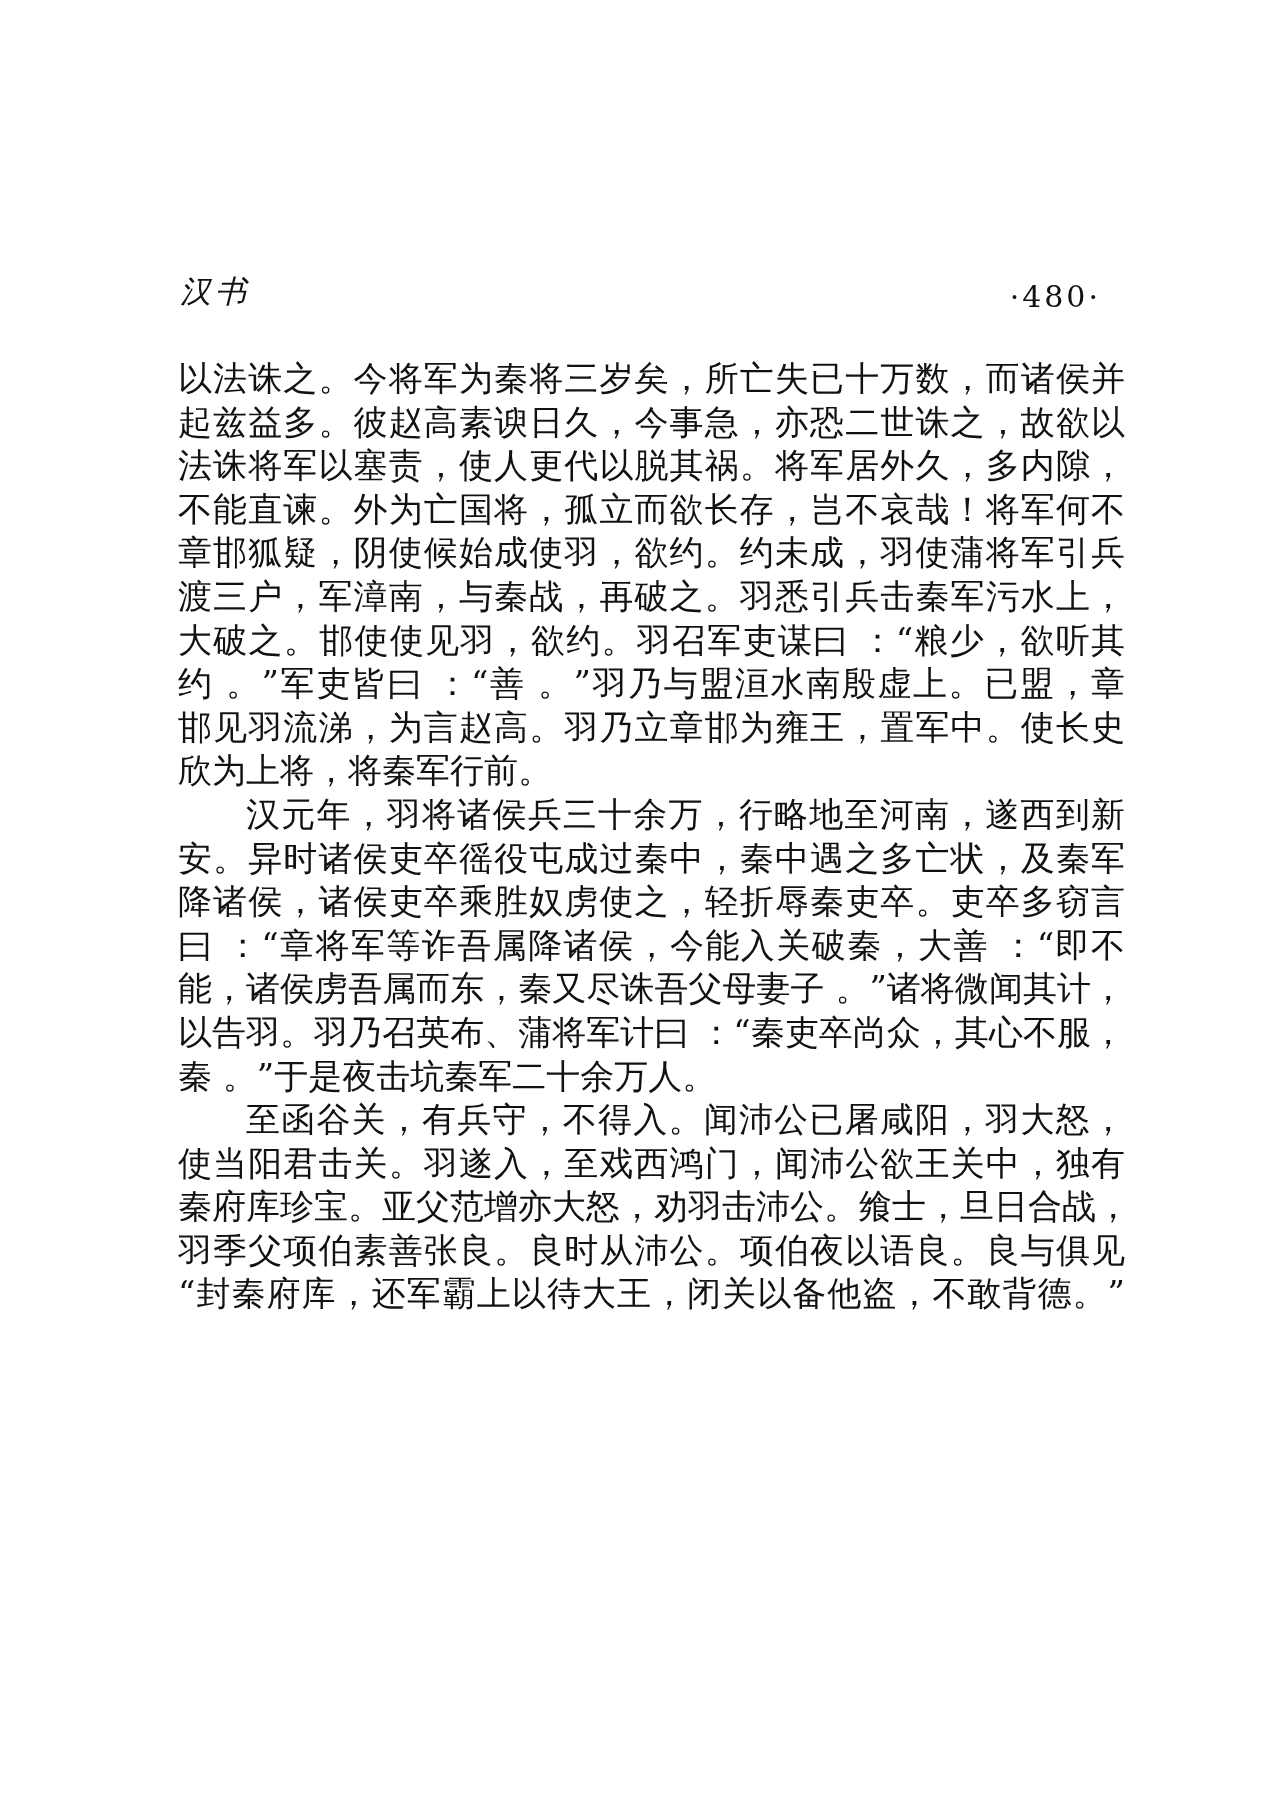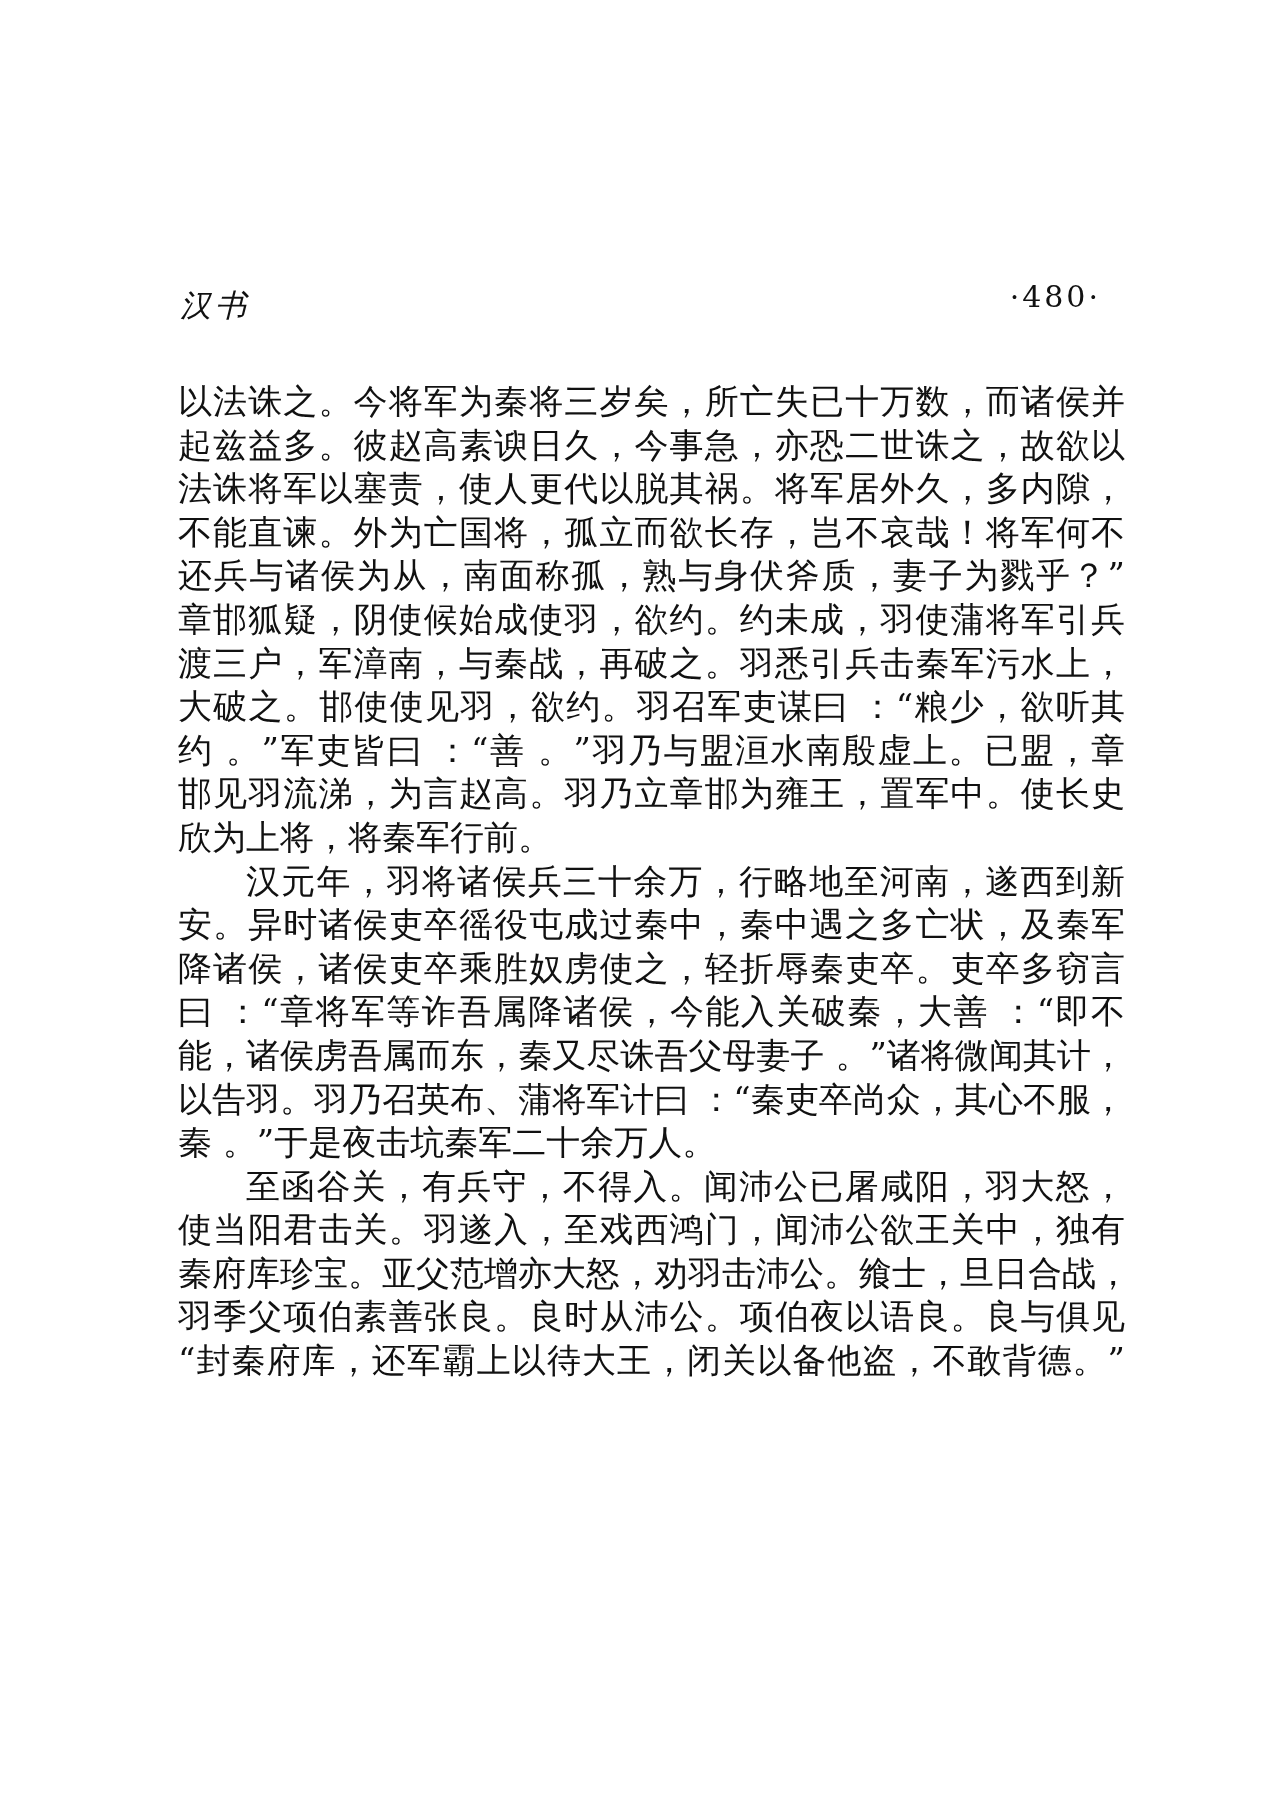--- a/index.html
+++ b/index.html
@@ -20,41 +20,40 @@
   .running-header {
     position: absolute;
     left: 178px;
     top: 270px;
     width: 947px;
     height: 42px;
   }
   .book-title {
     position: absolute;
     left: 2px;
-    top: 16px;
+    top: 2px;
     font-size: 31px;
     font-style: italic;
     letter-spacing: 4px;
     line-height: 38px;
   }
   .page-number {
     position: absolute;
     right: 24px;
     top: 2px;
     font-size: 30px;
     letter-spacing: 3px;
     line-height: 36px;
     margin-top: 7px;
   }
   .body-text {
     position: absolute;
     left: 178px;
     top: 357px;
     width: 947px;
-    margin-top: 23px;
   }
   .line {
     font-size: 34px;
     line-height: 43.6px;
     height: 43.6px;
     white-space: nowrap;
     text-align: justify;
     text-align-last: justify;
     text-justify: inter-character;
   }
@@ -74,21 +73,20 @@
   <div class="running-header">
     <span class="book-title">汉书</span>
     <span class="page-number">·480·</span>
   </div>
 
   <div class="body-text">
     <div class="line">以法诛之。今将军为秦将三岁矣，所亡失已十万数，而诸侯并</div>
     <div class="line">起兹益多。彼赵高素谀日久，今事急，亦恐二世诛之，故欲以</div>
     <div class="line">法诛将军以塞责，使人更代以脱其祸。将军居外久，多内隙，</div>
     <div class="line">不能直谏。外为亡国将，孤立而欲长存，岂不哀哉！将军何不</div>
-    <div class="line">还兵与诸侯为从，南面称孤，熟与身伏斧质，妻子为戮乎？”</div>
     <div class="line">章邯狐疑，阴使候始成使羽，欲约。约未成，羽使蒲将军引兵</div>
     <div class="line">渡三户，军漳南，与秦战，再破之。羽悉引兵击秦军污水上，</div>
     <div class="line">大破之。邯使使见羽，欲约。羽召军吏谋曰 ：“粮少，欲听其</div>
     <div class="line">约 。”军吏皆曰 ：“善 。”羽乃与盟洹水南殷虚上。已盟，章</div>
     <div class="line">邯见羽流涕，为言赵高。羽乃立章邯为雍王，置军中。使长史</div>
     <div class="line noj">欣为上将，将秦军行前。</div>
     <div class="line indent">汉元年，羽将诸侯兵三十余万，行略地至河南，遂西到新</div>
     <div class="line">安。异时诸侯吏卒徭役屯成过秦中，秦中遇之多亡状，及秦军</div>
     <div class="line">降诸侯，诸侯吏卒乘胜奴虏使之，轻折辱秦吏卒。吏卒多窃言</div>
     <div class="line">曰 ：“章将军等诈吾属降诸侯，今能入关破秦，大善 ：“即不</div>

